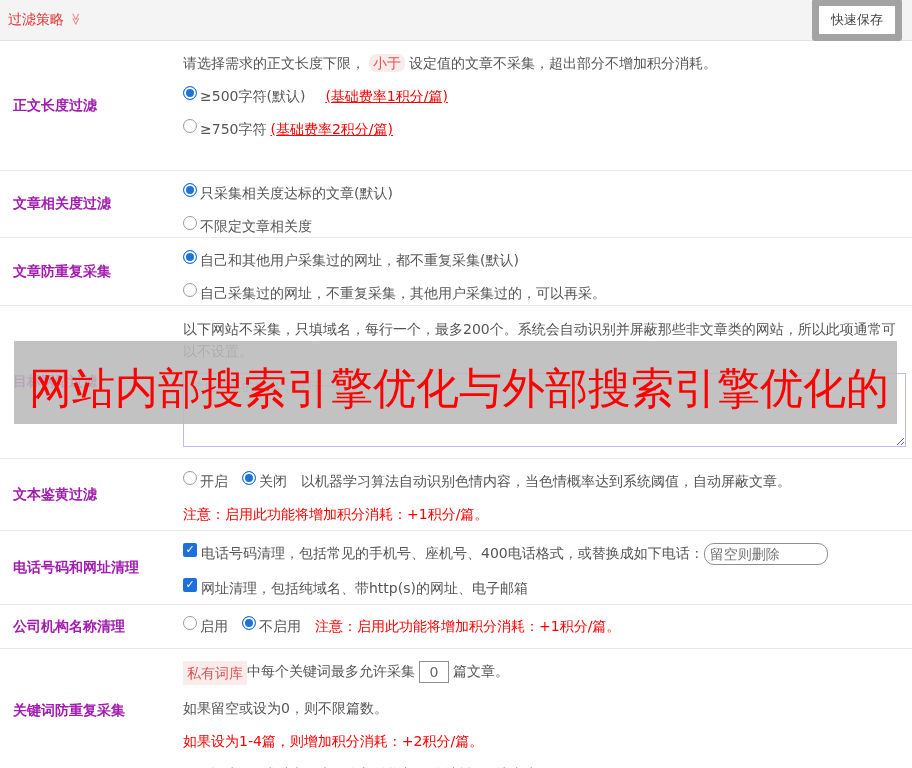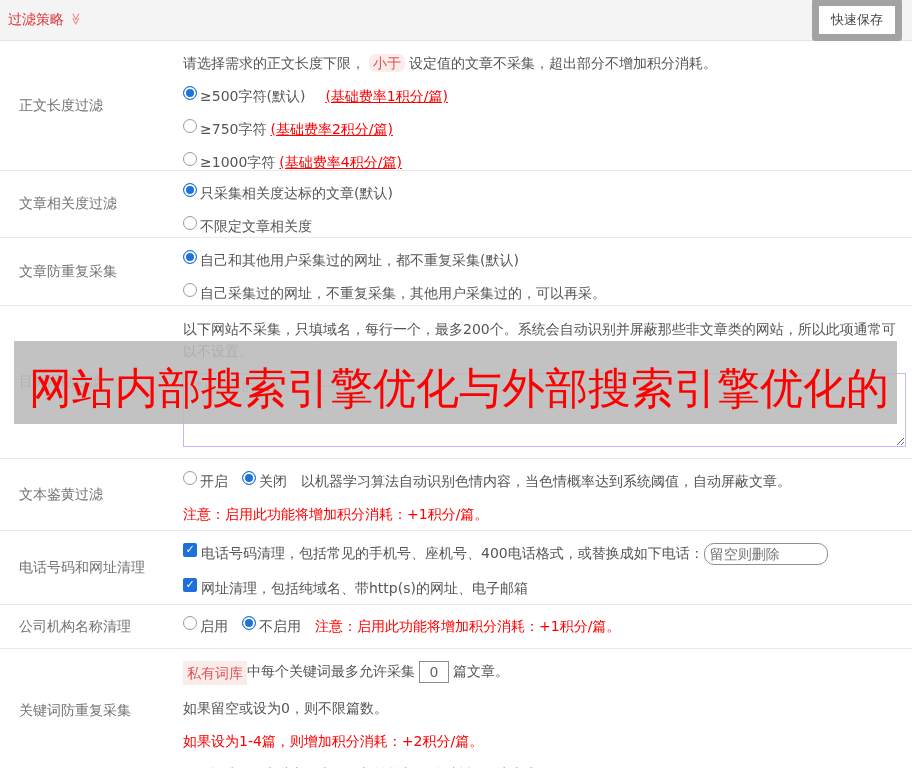--- a/index.html
+++ b/index.html
@@ -26,22 +26,22 @@
   }
   .save-btn {
     background: #fff; border: 7px solid #a3a3a3; border-radius: 3px;
     color: #444; font-size: 13px; padding: 5px 12px; cursor: pointer;
     font-family: inherit;
   }
 
   
   .row { display: flex; border-bottom: 1px solid #e9e9e9; }
   .row-label {
-    width: 183px; flex: 0 0 183px; padding-left: 19px; color: #737373;
-    display: flex; align-items: center; font-size: 14px;
+    width: 183px; flex: 0 0 183px; padding-left: 13px; color: #a21caf;
+    display: flex; align-items: center; font-size: 14px; font-weight: bold;
   }
   .row-content { flex: 1; padding: 12px 6px 14px 0; }
   .line { line-height: 20px; margin-bottom: 13px; color: #555; }
   .line:last-child { margin-bottom: 0; }
   .opt-line { display: flex; line-height: 20px; margin-bottom: 13px; }
   .opt-line:last-child { margin-bottom: 0; }
 
   
   .radio {
     display: inline-block; width: 14px; height: 14px; border-radius: 50%;
@@ -121,25 +121,20 @@
       </div>
       <div class="opt-line">
         <span class="radio on"></span>
         <span>≥500字符(默认)</span>
         <span class="red-u" style="margin-left:20px">(基础费率1积分/篇)</span>
       </div>
       <div class="opt-line">
         <span class="radio"></span>
         <span>≥750字符</span>
         <span class="red-u" style="margin-left:4px">(基础费率2积分/篇)</span>
-      </div>
-      <div class="opt-line">
-        <span class="radio"></span>
-        <span>≥1000字符</span>
-        <span class="red-u" style="margin-left:4px">(基础费率4积分/篇)</span>
       </div>
     </div>
   </div>
 
   <div class="row" style="height:67px">
     <div class="row-label">文章相关度过滤</div>
     <div class="row-content">
       <div class="opt-line">
         <span class="radio on"></span>
         <span>只采集相关度达标的文章(默认)</span>

